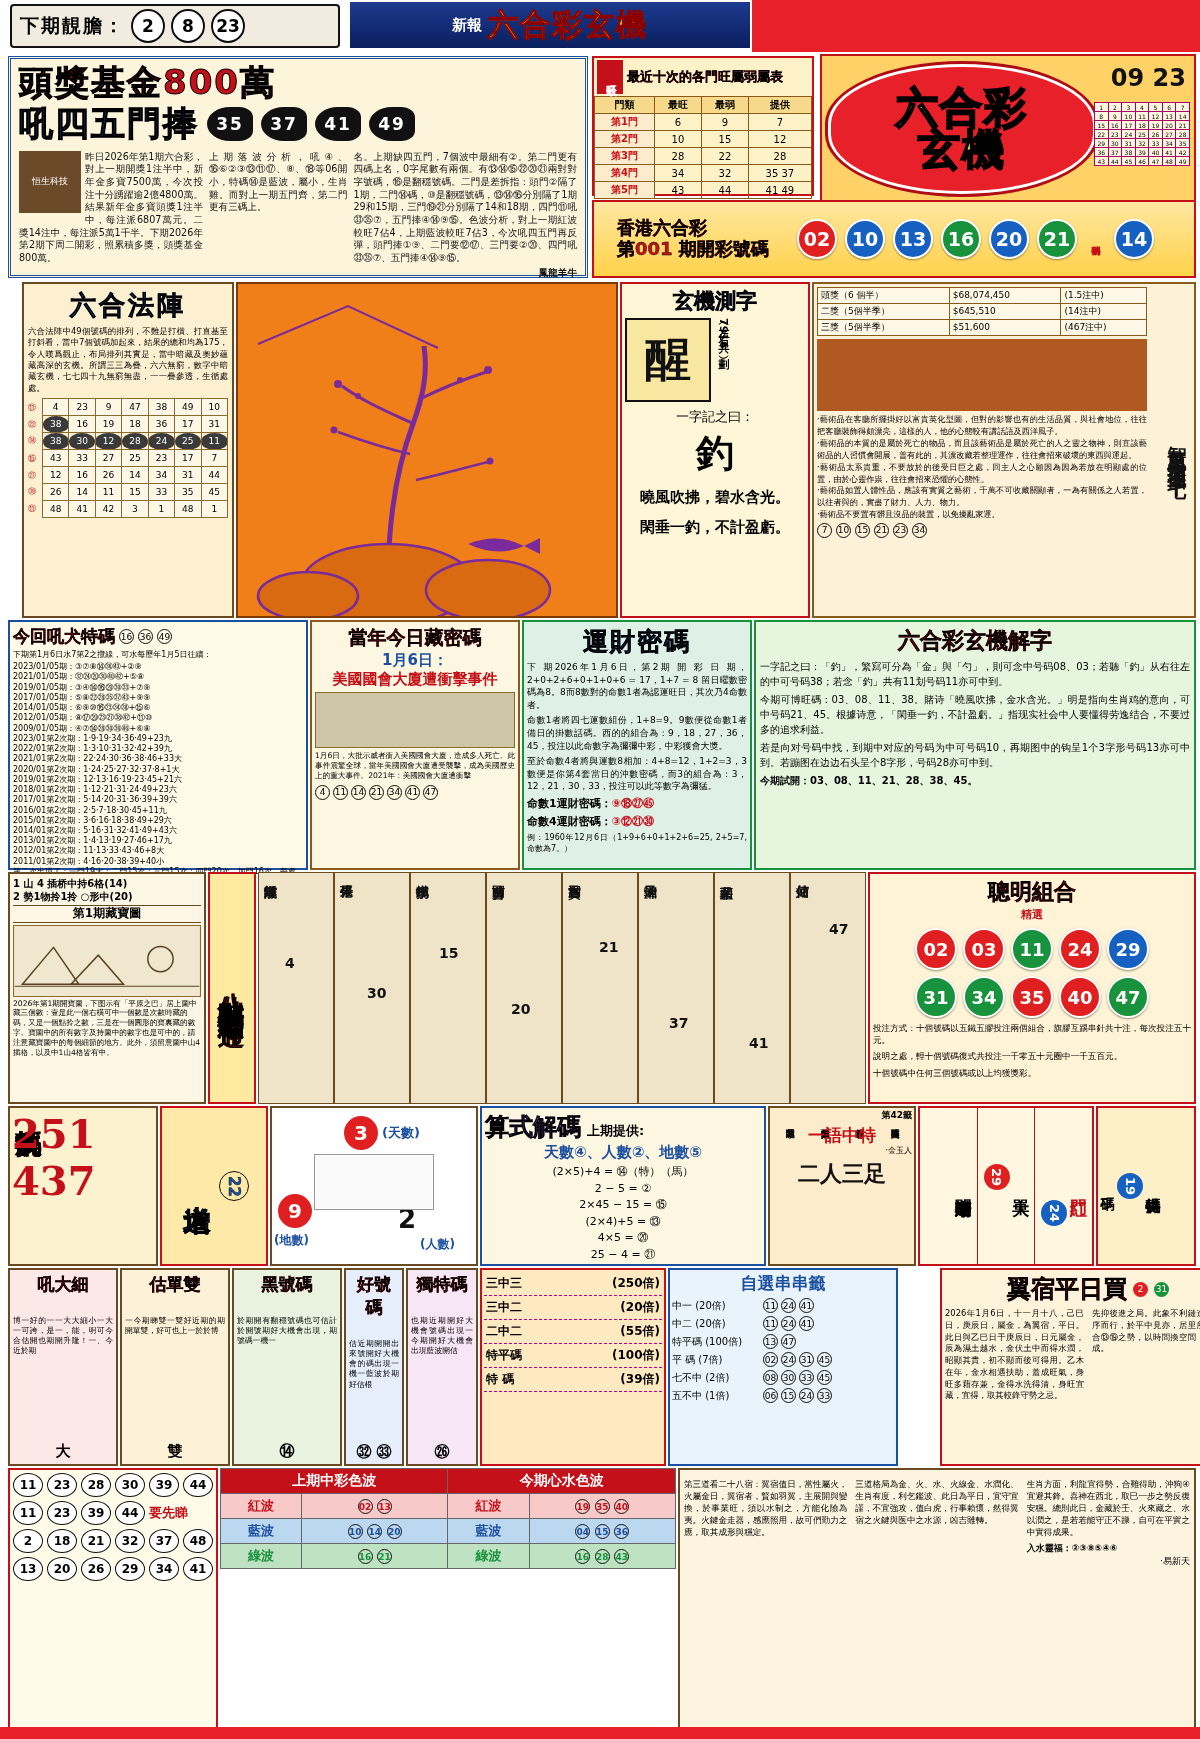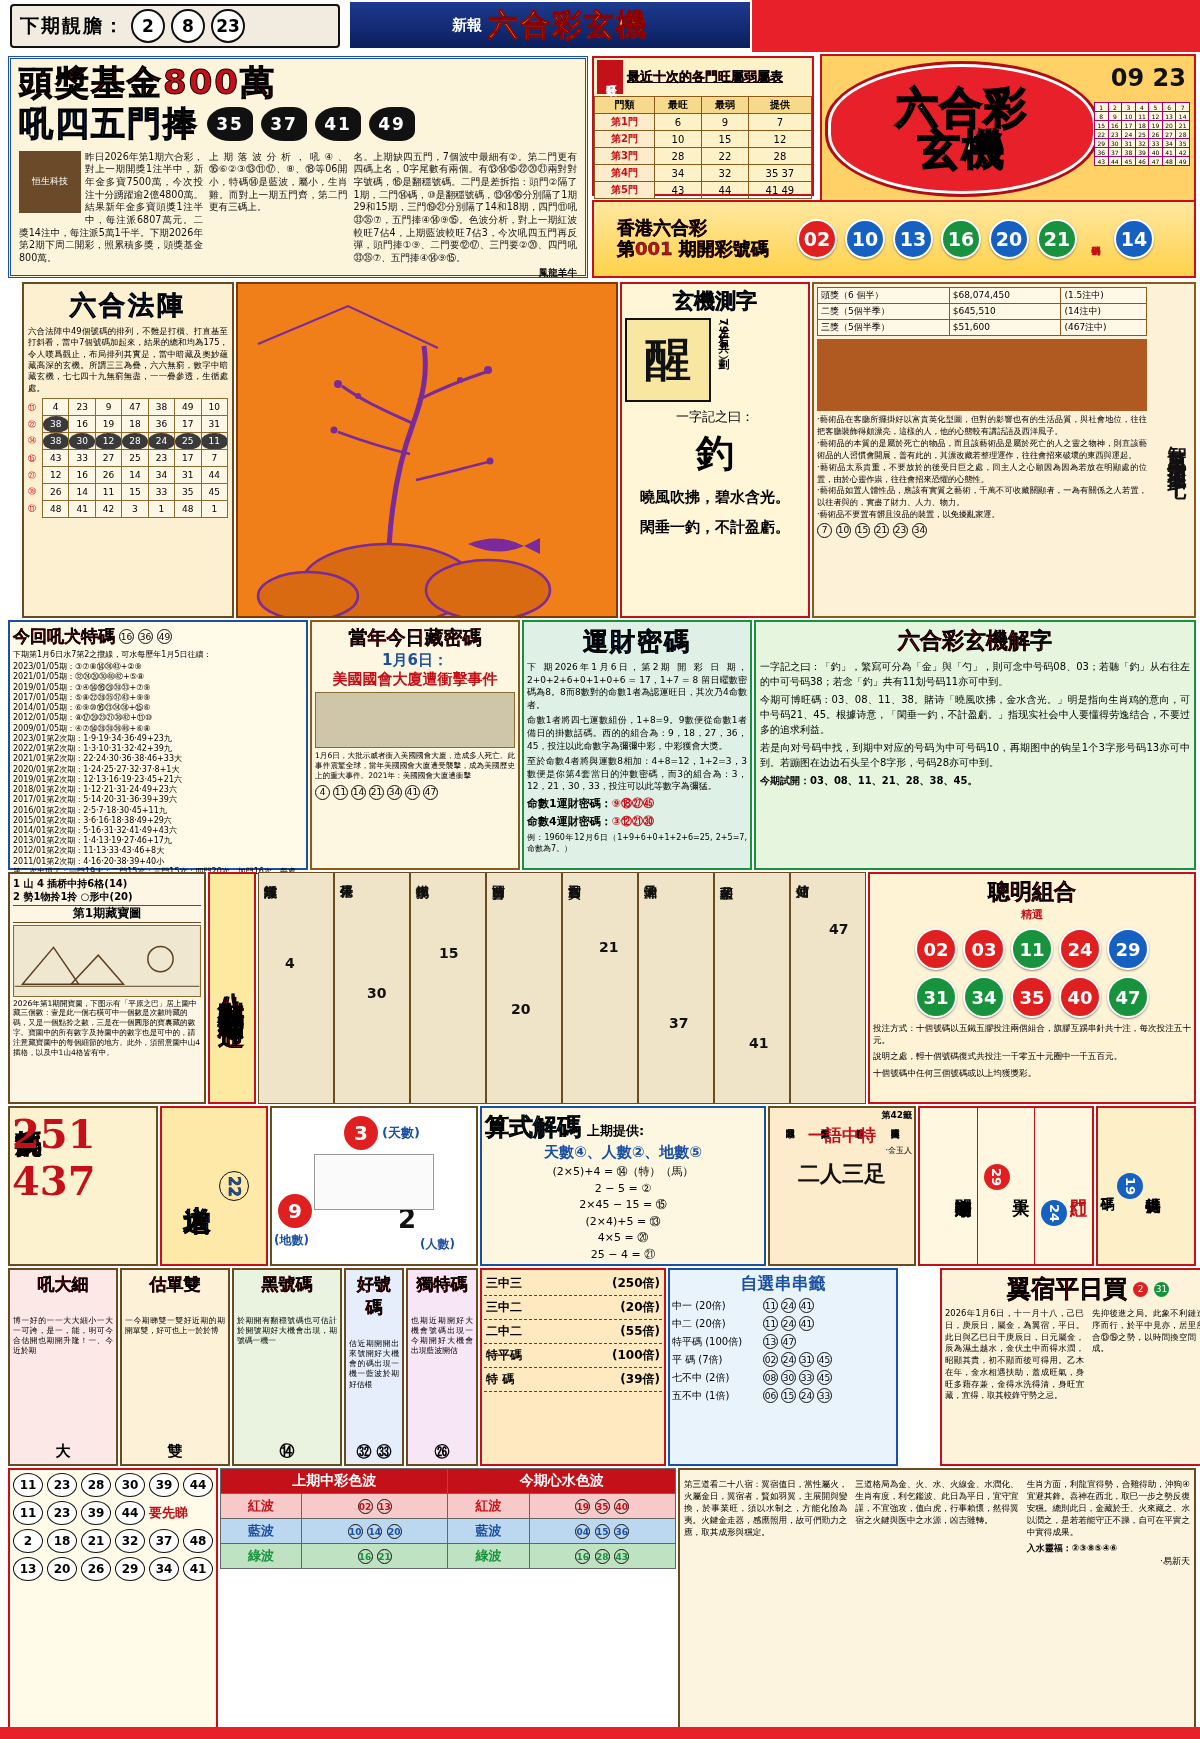--- a/index.html
+++ b/index.html
@@ -26,21 +26,21 @@
   .row1 { position:absolute; left:0; top:52px; width:1200px; height:230px; }
   .r1a { position:absolute; left:8px; top:4px; width:580px; height:222px; background:#fdf4dc; border:3px double #1b4fa0; padding:6px 8px; }
   .hdr-title { font-size:34px; font-weight:bold; color:#c41018; -webkit-text-stroke:1px #000; letter-spacing:2px; line-height:1.05; }
   .hdr-title2 { font-size:34px; font-weight:bold; color:#1b4fa0; -webkit-text-stroke:1px #000; letter-spacing:2px; display:flex; align-items:center; gap:4px; }
   .fish { display:inline-flex; align-items:center; justify-content:center; width:46px; height:34px; background:#111; border-radius:50% 30% 30% 50%; color:#fff; font-size:17px; font-weight:bold; -webkit-text-stroke:0; margin-left:4px; }
   .r1a-body { display:flex; gap:6px; margin-top:4px; }
   .r1a-col { font-size:9.6px; line-height:1.32; color:#111; text-align:justify; }
   .stamp { width:62px; height:62px; background:#6b4a2a; color:#fff; font-size:9px; display:flex; align-items:center; justify-content:center; text-align:center; line-height:1.2; float:left; margin:0 4px 2px 0; }
 
   .r1b { position:absolute; left:592px; top:4px; width:222px; height:140px; background:#fdf1c8; border:2px solid #c41018; }
-  .r1b-top { display:flex; align-items:center; gap:4px; padding:2px 3px;text-decoration:underline; }
+  .r1b-top { display:flex; align-items:center; gap:4px; padding:2px 3px; }
   .r1b-badge { width:26px; height:34px; background:#c41018; color:#fff; font-size:11px; font-weight:bold; display:flex; align-items:center; justify-content:center; writing-mode:vertical-rl; }
   .r1b-tt { font-size:13px; font-weight:bold; color:#c41018; line-height:1.15; -webkit-text-stroke:.3px #000; }
   table.mini { width:100%; border-collapse:collapse; font-size:10px; }
   table.mini th, table.mini td { border:1px solid #8a5a1a; padding:1px 2px; text-align:center; }
   table.mini th { background:#f6d98a; font-weight:bold; }
   table.mini td.lbl { background:#fceccb; color:#c41018; font-weight:bold; }
 
   .r1c { position:absolute; left:820px; top:2px; width:376px; height:148px; background:#ffd166; border:2px solid #c41018; }
   .lotto-logo { position:absolute; left:6px; top:8px; width:268px; height:130px; background:#e8202a; border-radius:50%/46%; display:flex; flex-direction:column; align-items:center; justify-content:center; border:3px solid #fff; box-shadow:0 0 0 3px #b00c14; }
   .lotto-logo span { font-size:42px; font-weight:bold; color:#ffe94d; -webkit-text-stroke:2px #000; line-height:1.0; letter-spacing:2px; }
@@ -116,21 +116,21 @@
 
   
   .row5 { position:absolute; left:0; top:1106px; width:1200px; height:162px; }
   .r5a { position:absolute; left:8px; top:0; width:150px; height:160px; background:#fdf2d0; border:2px solid #6a4a20; padding:2px; }
   .r5a .vlabel { writing-mode:vertical-rl; font-size:26px; font-weight:bold; color:#c41018; -webkit-text-stroke:.4px #000; float:left; }
   .r5a .hand { font-size:40px; font-weight:bold; color:#c41018; font-family:"DejaVu Serif", serif; }
   .r5b { position:absolute; left:160px; top:0; width:108px; height:160px; background:#ffe9a8; border:2px solid #c41018; display:flex; align-items:center; justify-content:center; }
   .r5b span { writing-mode:vertical-rl; font-size:27px; font-weight:bold; color:#1b4fa0; -webkit-text-stroke:.4px #000; }
   .r5c { position:absolute; left:270px; top:0; width:208px; height:160px; background:#fff; border:2px solid #6a4a20; }
   .r5d { position:absolute; left:480px; top:0; width:286px; height:160px; background:#fdf6e0; border:2px solid #1b4fa0; padding:3px; }
-  .r5d h4 { font-size:24px; font-weight:bold; color:#0369a1; -webkit-text-stroke:.6px #000; display:inline-block; }
+  .r5d h4 { font-size:24px; font-weight:bold; color:#8b5cf6; -webkit-text-stroke:.6px #000; display:inline-block; }
   .r5d .calc { font-size:11px; line-height:1.5; text-align:center; margin-top:2px; }
   .r5e { position:absolute; left:768px; top:0; width:148px; height:160px; background:#fdeccc; border:2px solid #6a4a20; padding:2px; font-size:8.4px; line-height:1.3; }
   .r5e .big { font-size:22px; font-weight:bold; text-align:center; color:#111; margin-top:4px; }
   .r5f { position:absolute; left:918px; top:0; width:176px; height:160px; background:#fff7df; border:2px solid #c41018; display:flex; }
   .r5g { position:absolute; left:1096px; top:0; width:100px; height:160px; background:#fdf0c8; border:2px solid #c41018; }
   .vcol { writing-mode:vertical-rl; font-size:17px; font-weight:bold; text-align:center; padding:3px 1px; }
 
   
   .row6 { position:absolute; left:0; top:1268px; width:1200px; height:200px; }
   .col6 { position:absolute; top:0; height:198px; border:2px solid #6a4a20; padding:3px; }

